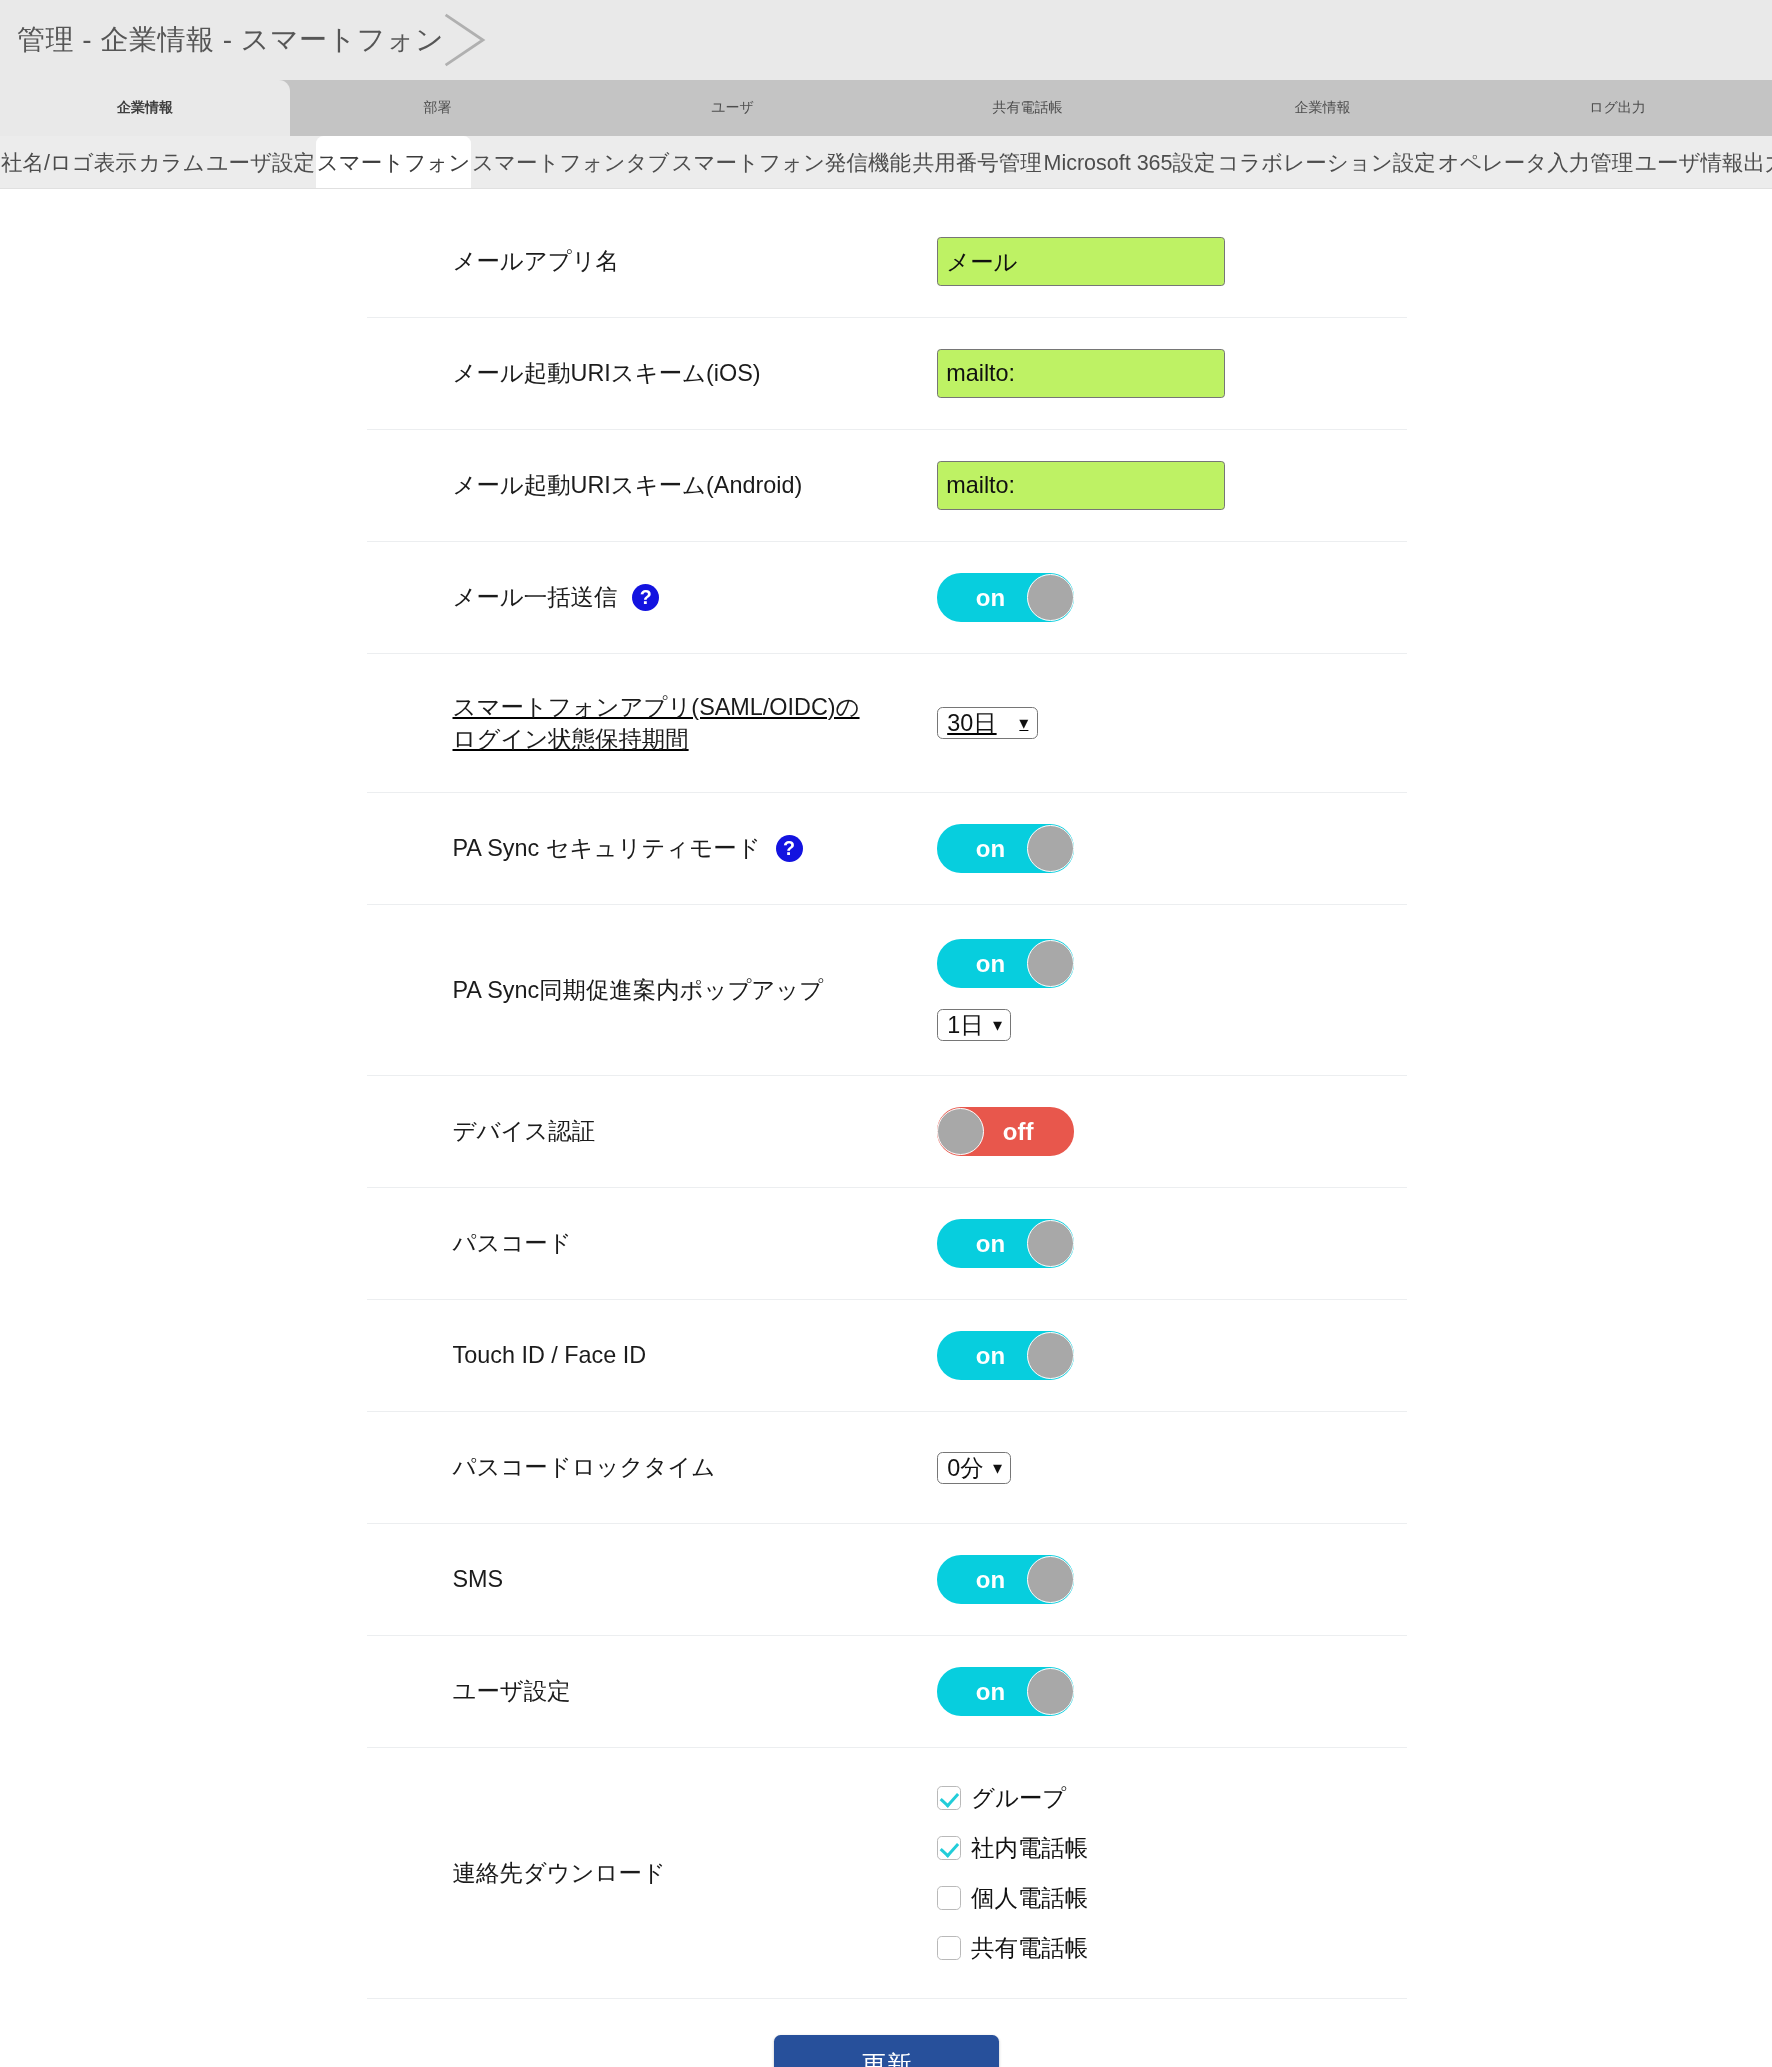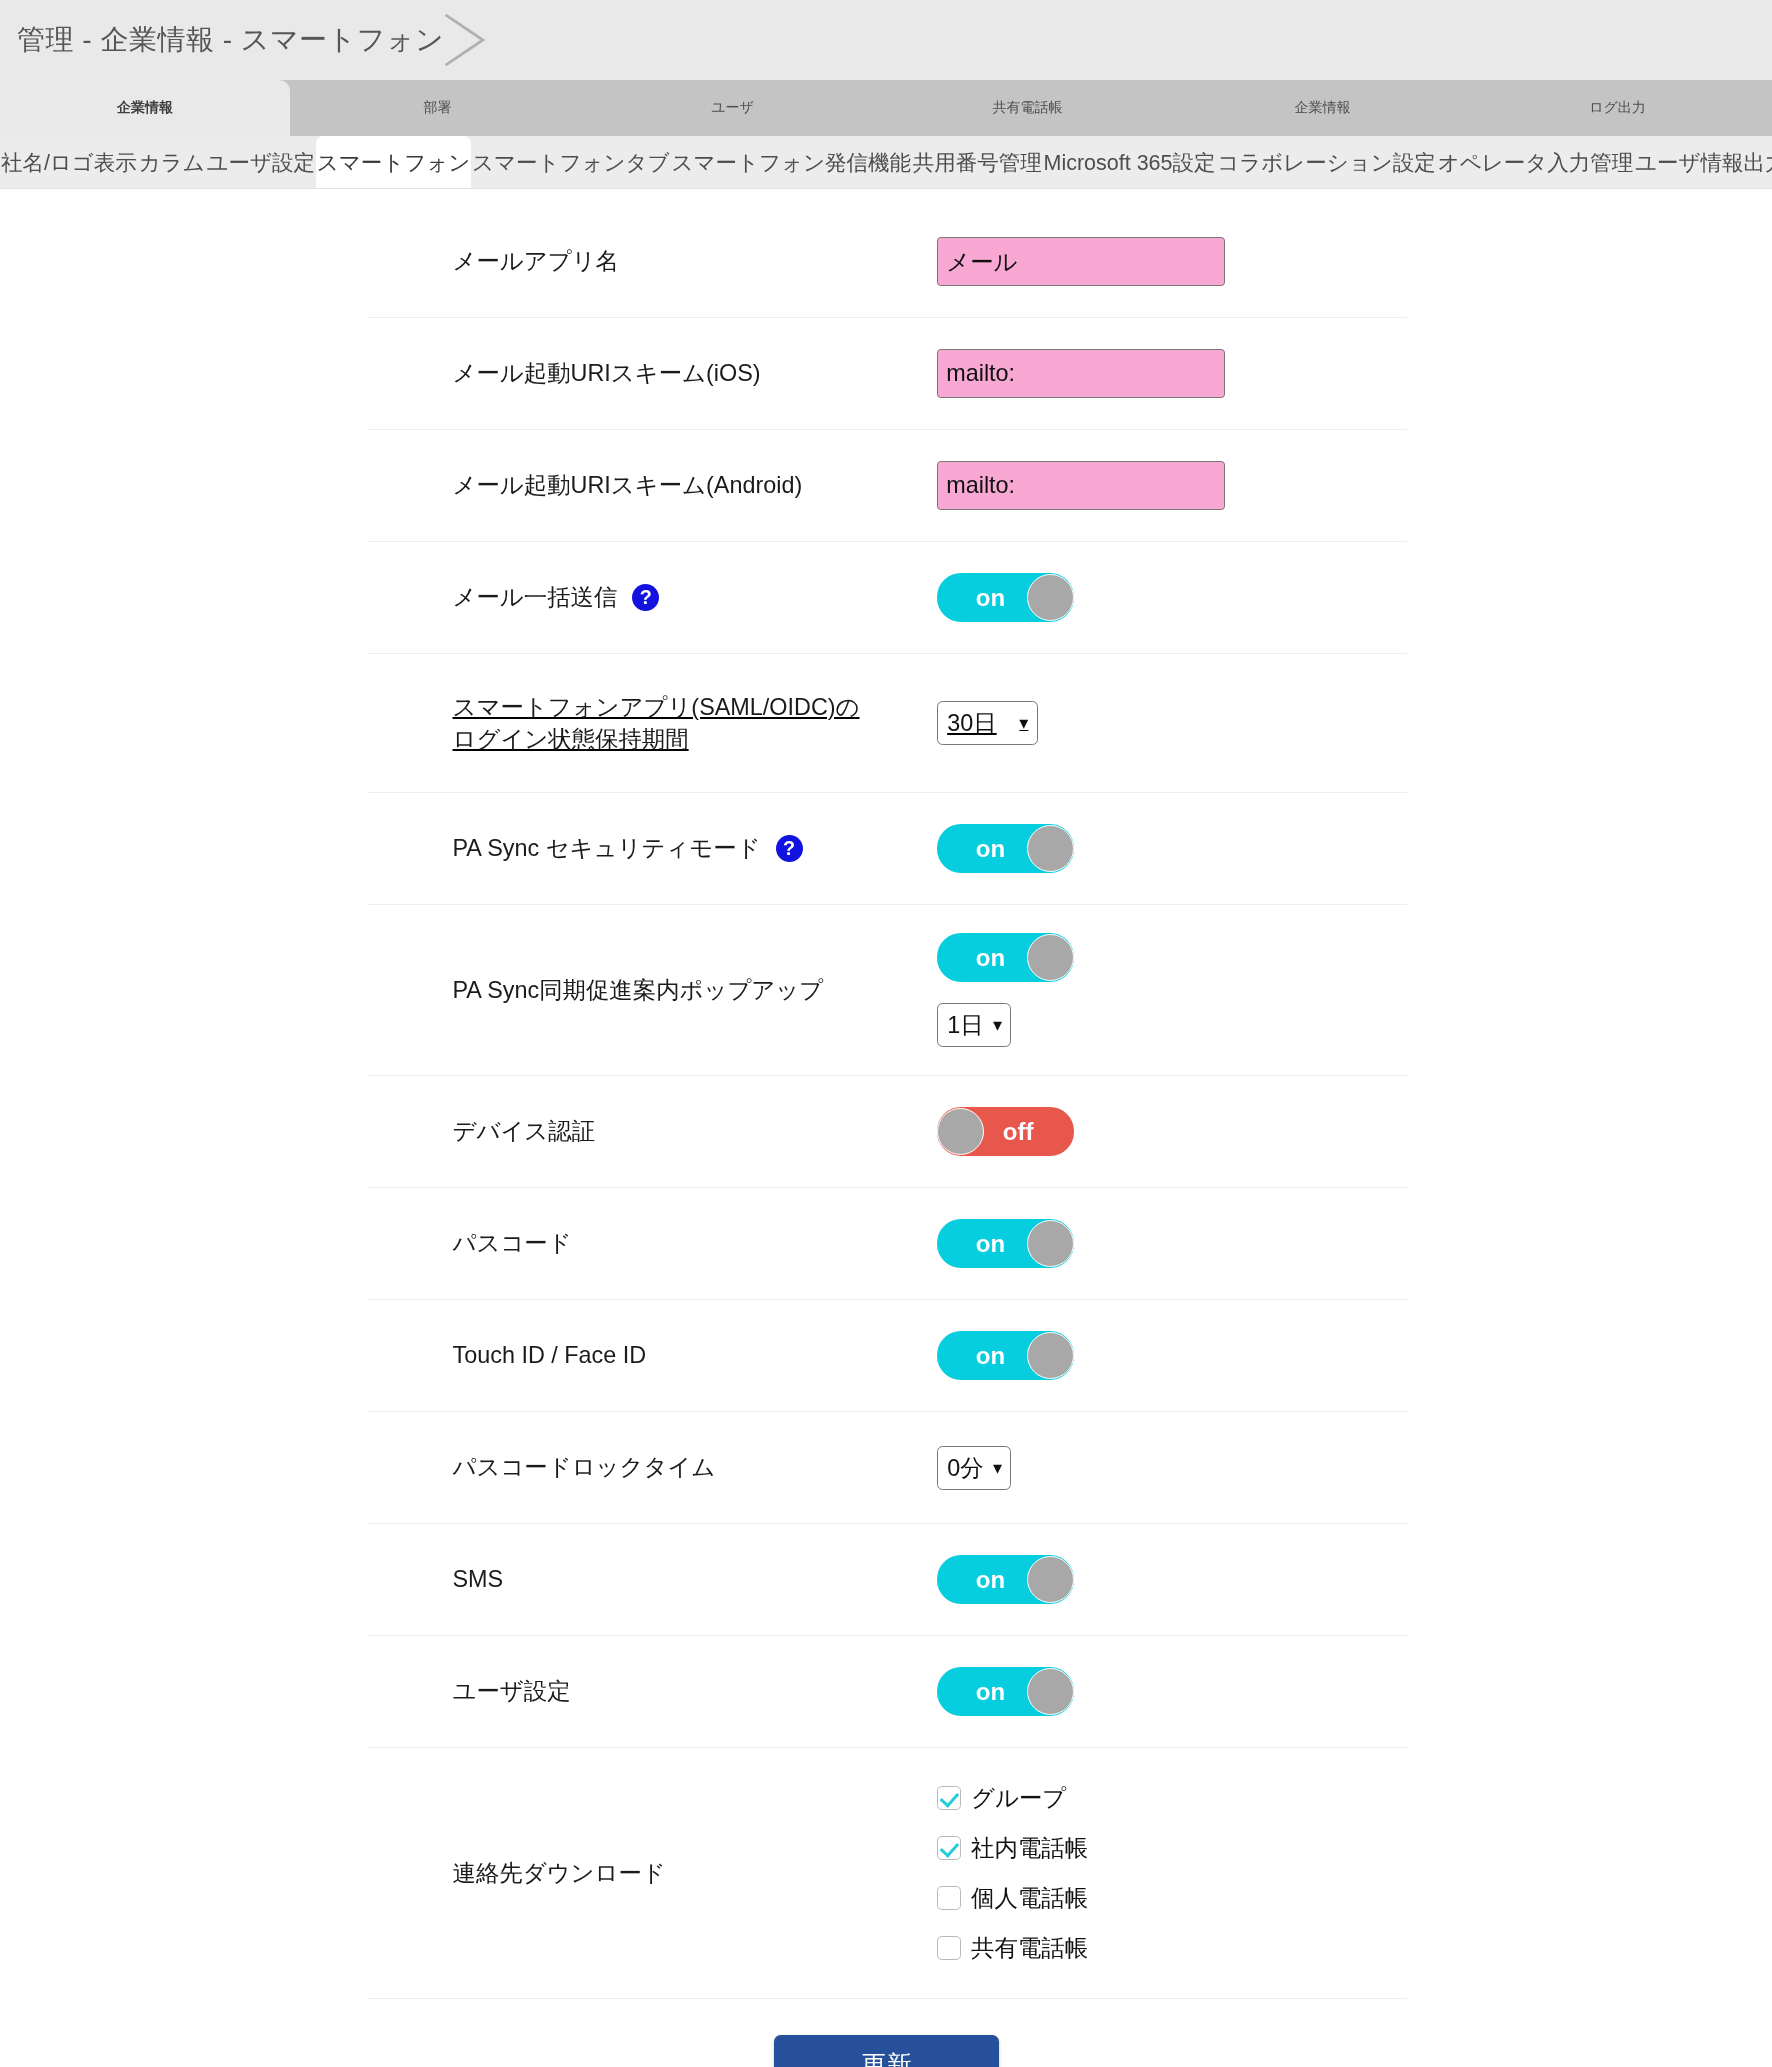--- a/index.html
+++ b/index.html
@@ -128,31 +128,31 @@
 
   
   .text-input {
     width: 288px;
     height: 49px;
     font-size: 23.4px;
     color: #101010;
     padding: 1.9px 8.4px;
     border: 1.9px solid #767676;
     border-radius: 3.7px;
-    background: #f9a8d4;
+    background: #bef264;
     font-family: "Liberation Sans", sans-serif;
     outline: none;
   }
 
   
   .select-box {
     display: inline-flex;
     align-items: center;
     justify-content: space-between;
-    height: 44px;
+    height: 32px;
     border: 1.9px solid #767676;
     border-radius: 5.6px;
     background: #fff;
     padding: 0 8.4px 0 9.4px;
     font-size: 23.4px;
     color: #111;
     cursor: pointer;
     gap: 9.4px;
   }
   .select-box.wide { min-width: 101px; }

